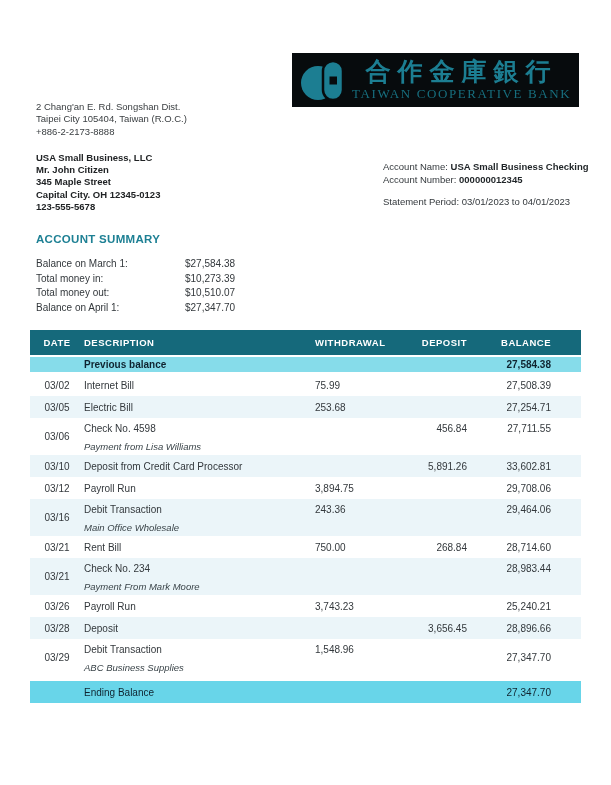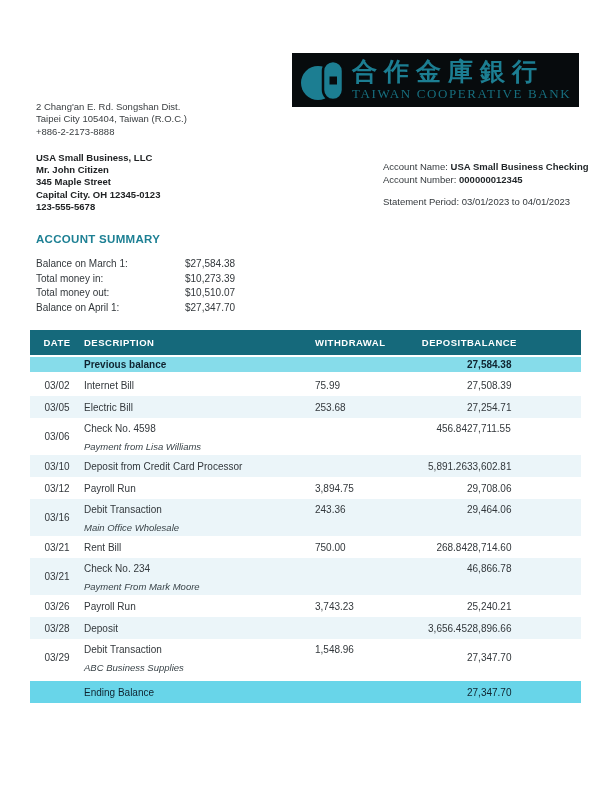--- a/index.html
+++ b/index.html
@@ -3,21 +3,21 @@
 <meta charset="utf-8">
 <style>
   * { margin:0; padding:0; box-sizing:border-box; }
   html,body { background:#ffffff; }
   body { font-family:"Liberation Sans", sans-serif; color:#33383c; }
   .page { position:relative; width:611px; height:785px; background:#fff; overflow:hidden; }
 
   
   .logo { position:absolute; left:292px; top:53px; width:287px; height:54px;
           background:var(--logo-bg,#070b0d); display:flex; align-items:center; padding:3px 6px 3px 8px; }
-  .logo-txt { margin-left:6px; display:flex; flex-direction:column; }
+  .logo-txt { margin-left:6px; display:flex; flex-direction:column;align-items:center; }
   .logo-cn { font-size:25px; line-height:27px; letter-spacing:7px; font-weight:bold;
              color:var(--logo-teal,#1c7e92); white-space:nowrap; font-family:"DejaVu Sans", sans-serif; }
   .logo-en { font-family:"Liberation Serif", serif; font-size:13px; letter-spacing:1.6px;
              color:var(--logo-teal-dim,#176e7e); white-space:nowrap; margin-top:1px; }
 
   
   .bank-address { position:absolute; left:36px; top:101px; font-size:9.5px; line-height:12.4px; color:#3c4043; }
   .customer { position:absolute; left:36px; top:152px; font-size:9.5px; line-height:12.2px; font-weight:bold; color:#202325; }
   .acct-info { position:absolute; left:383px; top:161px; font-size:9.5px; line-height:12.6px; color:#33383c; }
   .acct-info .b { font-weight:bold; color:#1f2427; }
@@ -34,21 +34,21 @@
   
   .table { position:absolute; left:30px; top:330px; width:551px; font-size:10px; }
   .trow { display:flex; align-items:center; }
   .thead { height:25px; background:var(--header-band,#15697b); color:#ffffff; font-weight:bold;
            font-size:9.5px; letter-spacing:0.5px; }
   .h19 { height:19px; } .h22 { height:22px; } .h37 { height:37px; }
   .c-date { width:54px; text-align:center; }
   .c-desc { width:231px; text-align:left; }
   .c-wd   { width:90px;  text-align:left; }
   .c-dep  { width:62px;  text-align:right; }
-  .c-bal  { width:96px;  text-align:left; padding-right:12px; }
+  .c-bal  { width:96px;  text-align:right; padding-right:12px; }
   .tint { background:var(--row-tint,#ebf5f9); }
   .row-prev { background:var(--band-prev,#86dcea); border-top:2px solid #fff; border-bottom:2px solid #fff;
               font-weight:bold; color:var(--ink-strong,#0f2430); }
   .row-ending { background:var(--band-ending,#68d5e9); font-weight:normal; color:var(--ink-strong,#0f2430); margin-top:5px; }
   .two { align-items:flex-start; }
   .two > div { padding-top:5px; }
   .two > .c-date { align-self:center; padding-top:0; }
   .two > .c-bal.mid { align-self:center; padding-top:0; }
   .d2 { font-style:italic; font-size:9.5px; color:#3a4449; margin-top:7px; }
 
@@ -193,21 +193,21 @@
     </div>
 
     <div class="trow h37 two tint">
       <div class="c-date">03/21</div>
       <div class="c-desc">
         <div class="d1">Check No. 234</div>
         <div class="d2">Payment From Mark Moore</div>
       </div>
       <div class="c-wd"></div>
       <div class="c-dep"></div>
-      <div class="c-bal">46,866.78</div>
+      <div class="c-bal">28,983.44</div>
     </div>
 
     <div class="trow h22">
       <div class="c-date">03/26</div>
       <div class="c-desc">Payroll Run</div>
       <div class="c-wd">3,743.23</div>
       <div class="c-dep"></div>
       <div class="c-bal">25,240.21</div>
     </div>
 

